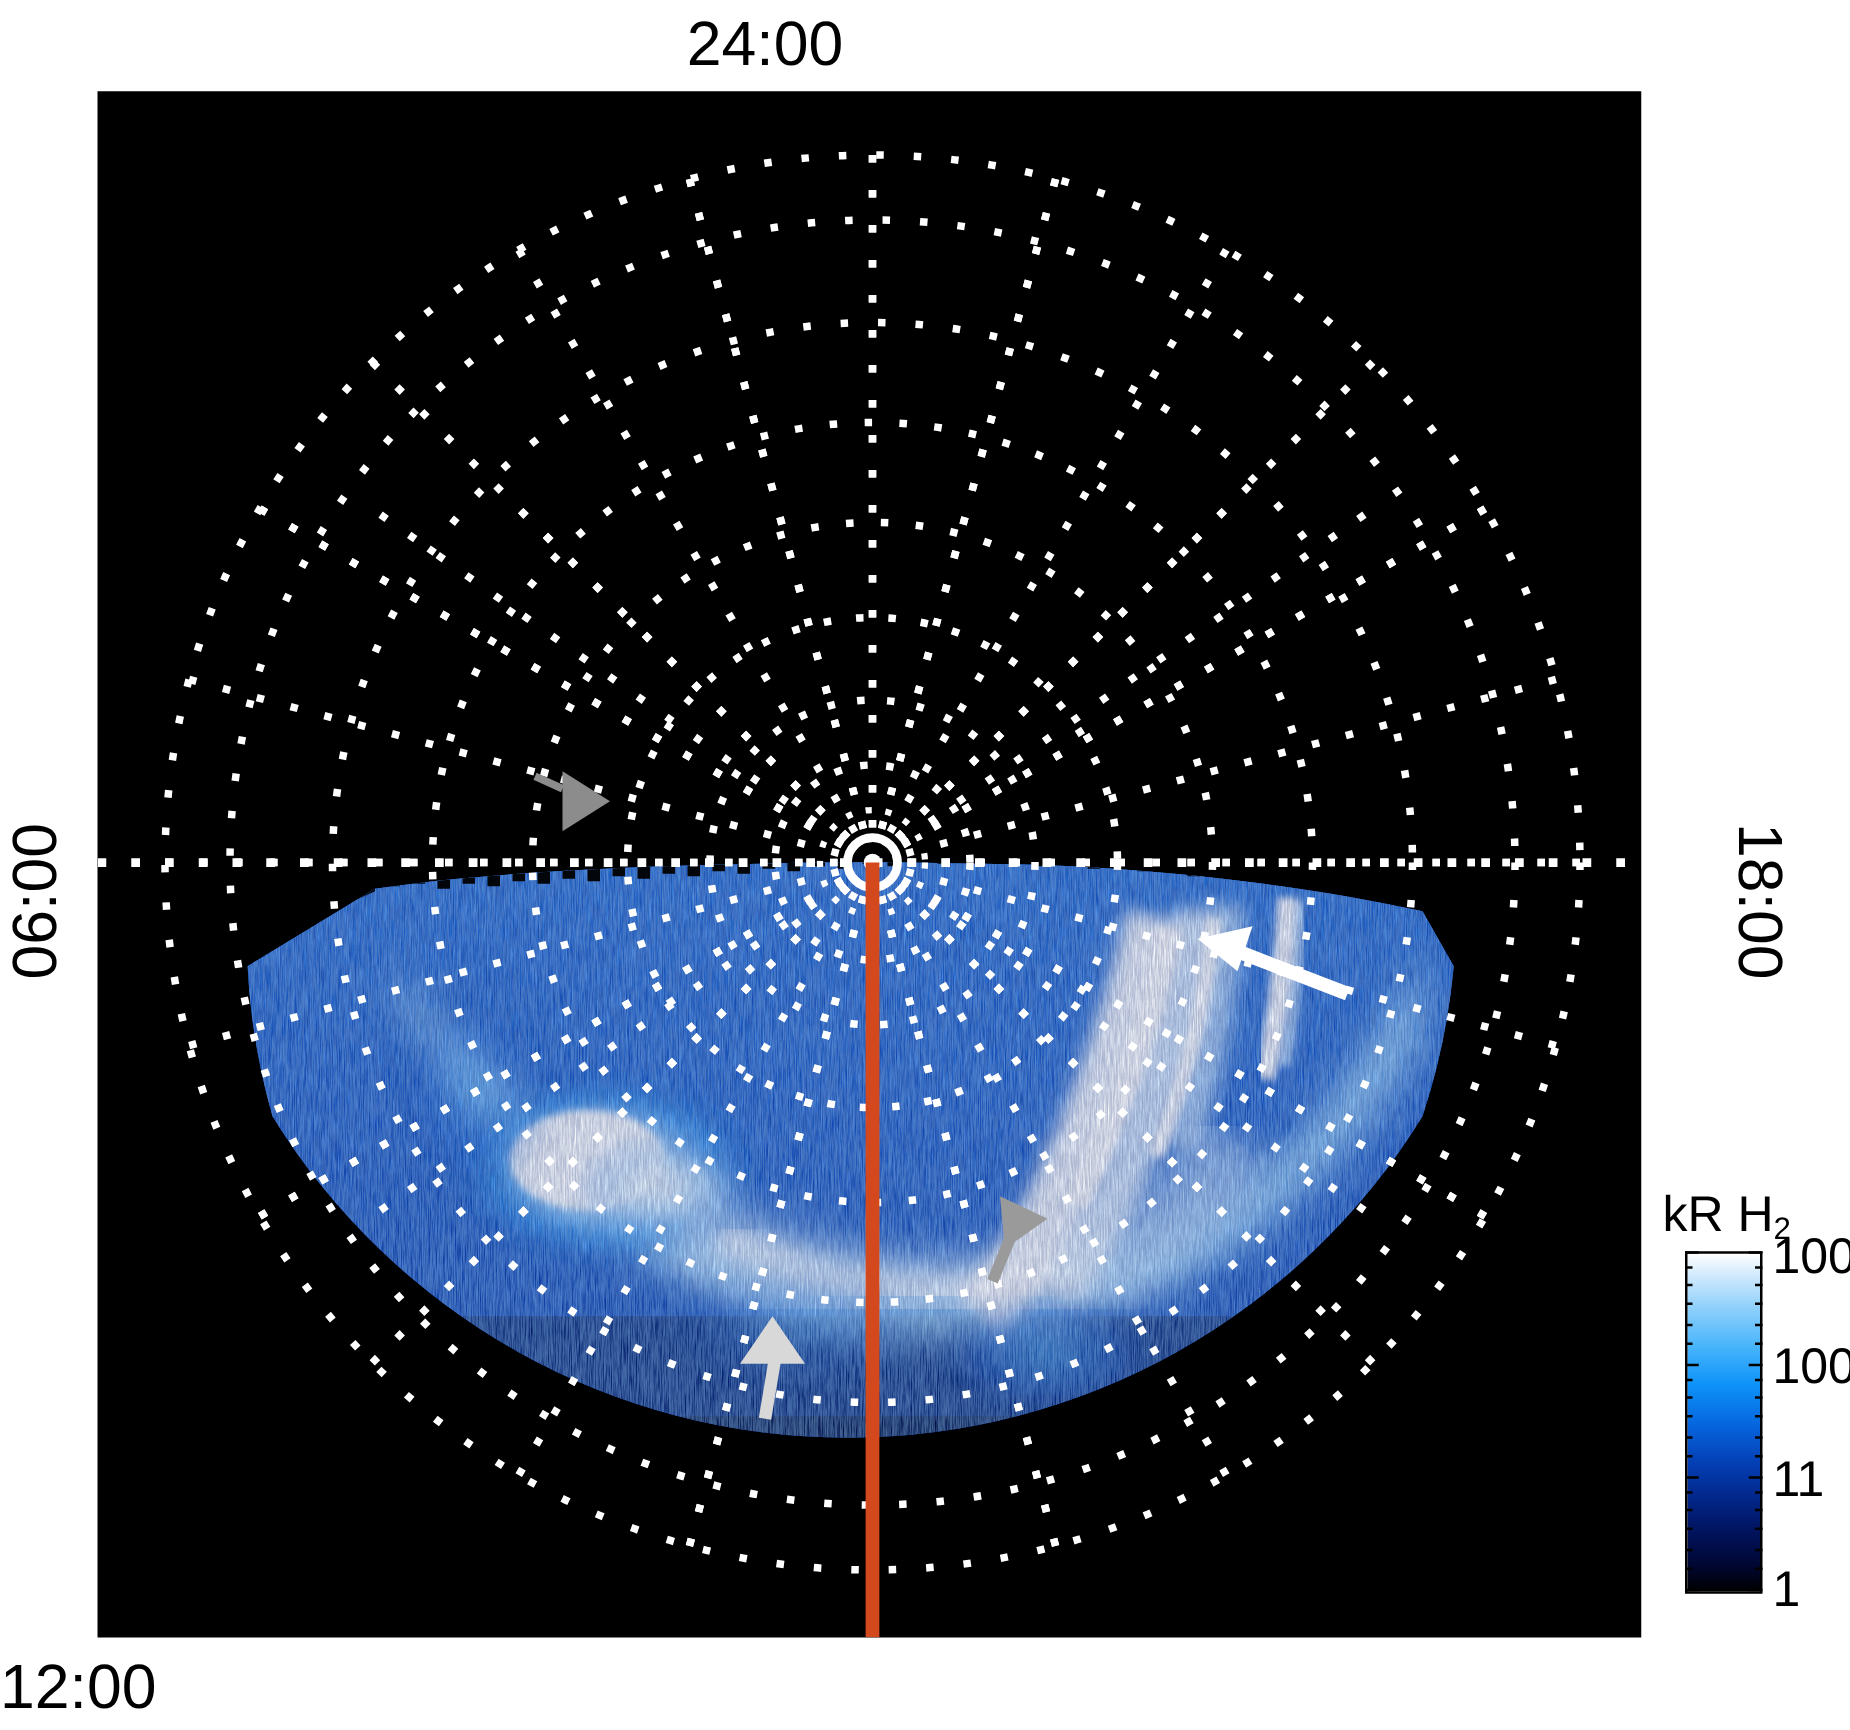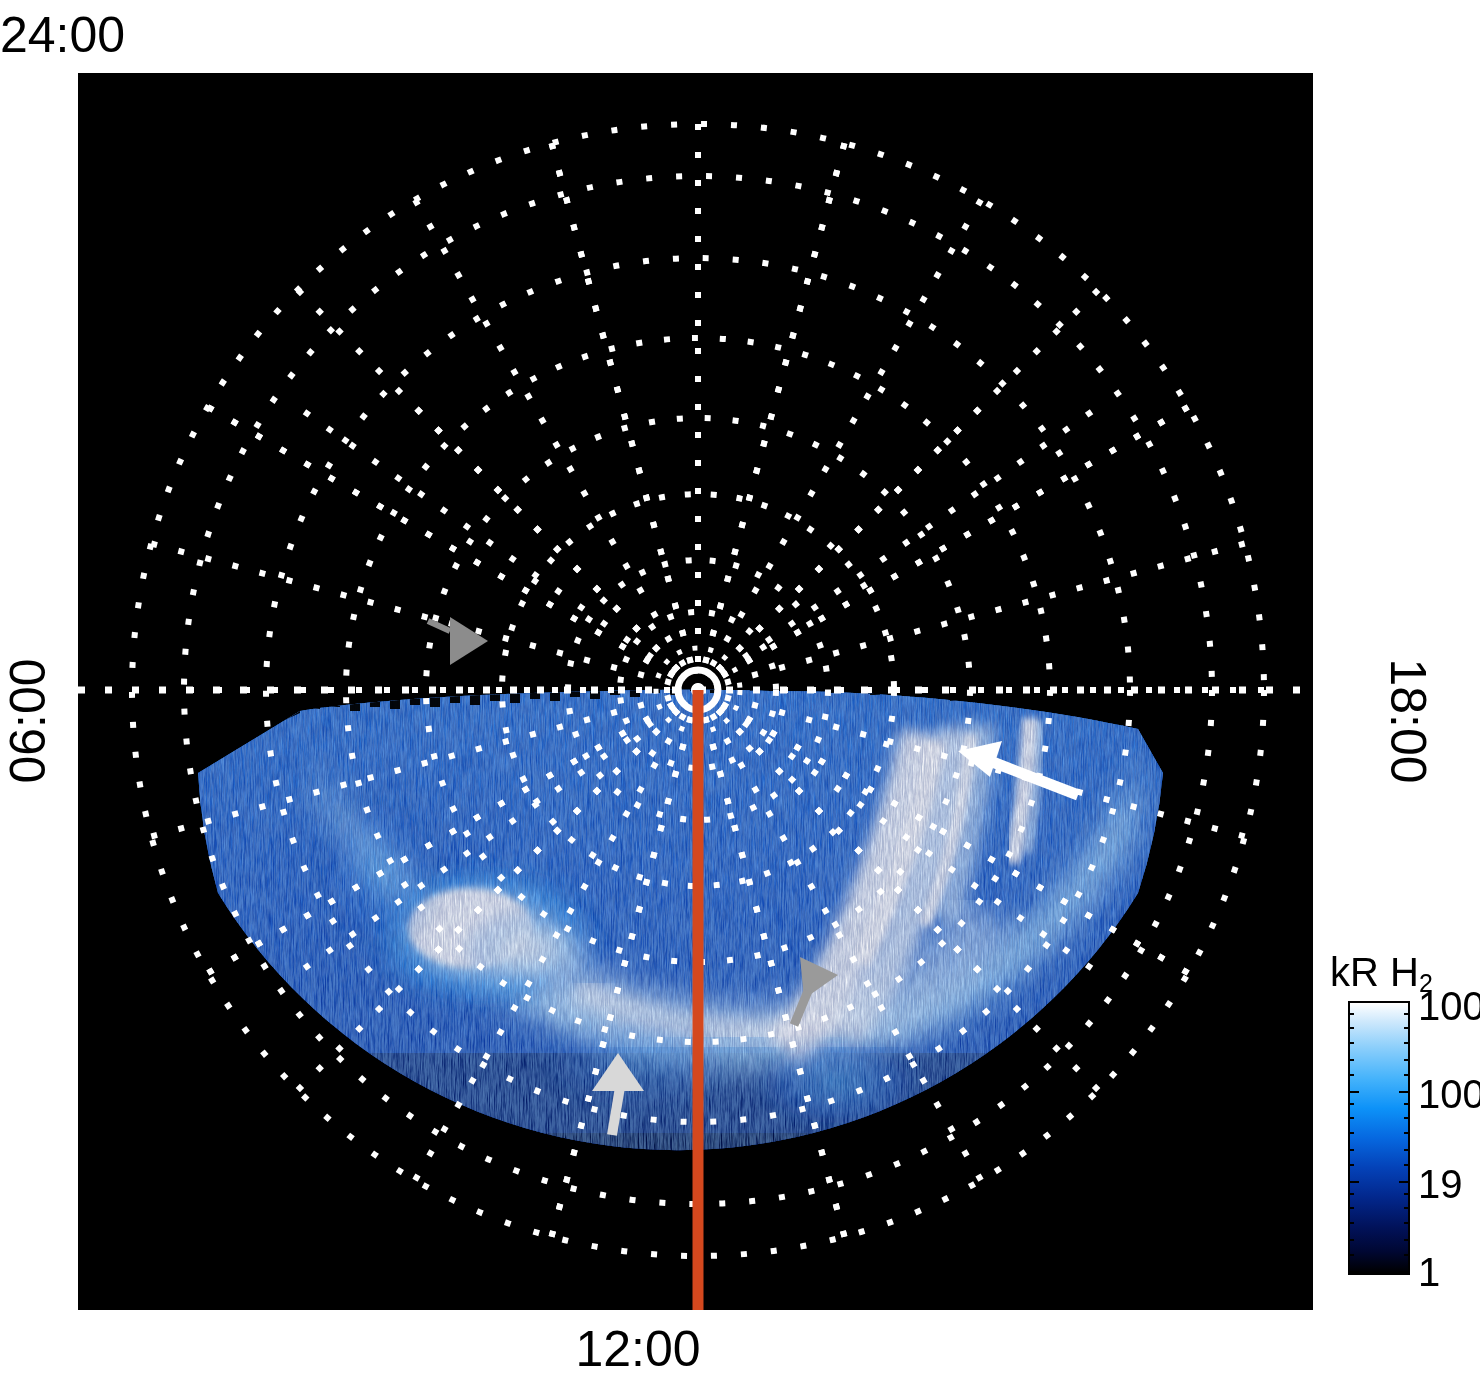--- a/index.html
+++ b/index.html
@@ -46,25 +46,26 @@
     position: absolute;
     color: #000000;
     font-size: 50px;
     font-family: "Liberation Sans", sans-serif;
     letter-spacing: 0px;
     white-space: nowrap;
   }
   #label-top {
     left: 0; top: 6px;
     width: 1224px;
+    text-align: center;
   }
   #label-bottom {
     left: 0; top: 1320px;
     width: 1276px;
-    text-align: center;
+    text-align: left;
   }
   #label-left {
     left: -62px;
     top: 692px;
     width: 180px;
     text-align: center;
     transform: rotate(-90deg);
     transform-origin: center center;
   }
   #label-right {
@@ -450,17 +451,17 @@
       <div class="cb-tick minor-l" style="top:221px"></div>
       <div class="cb-tick minor-r" style="top:221px"></div>
       <div class="cb-tick minor-l" style="top:238px"></div>
       <div class="cb-tick minor-r" style="top:238px"></div>
       <div class="cb-tick minor-l" style="top:253px"></div>
       <div class="cb-tick minor-r" style="top:253px"></div>
     </div>
 
     <div class="cb-label" style="top:56px">1000</div>
     <div class="cb-label" style="top:144px">100</div>
-    <div class="cb-label" style="top:234px">19</div>
+    <div class="cb-label" style="top:234px">11</div>
     <div class="cb-label" style="top:322px">1</div>
   </div>
 
 </div>
 
 </body></html>

